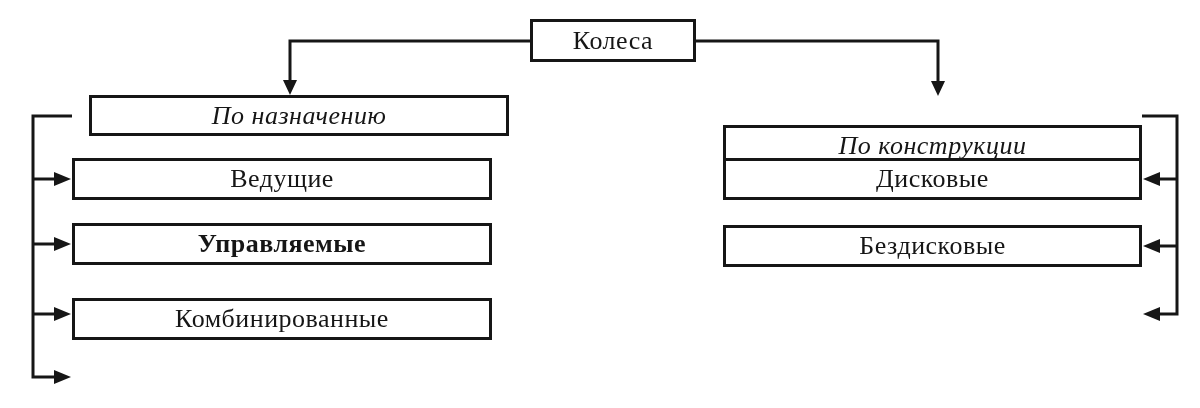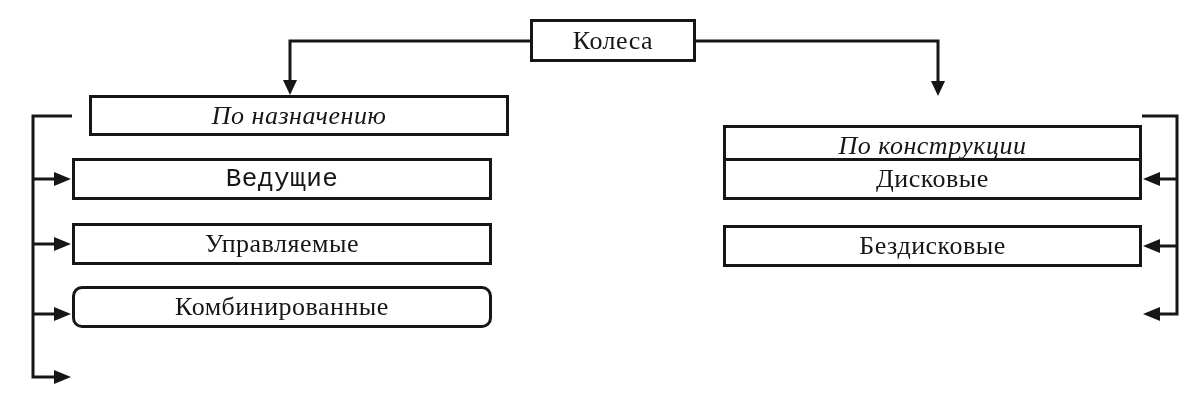--- a/index.html
+++ b/index.html
@@ -38,23 +38,23 @@
   .category {
     font-style: italic;
   }
   .root {
     left: 530px; top: 19px; width: 166px; height: 43px;
   }
   .cat-left  { left: 72px;  top: 95px;  width: 420px; height: 41px; margin-left: 17px; }
   .cat-right { left: 723px; top: 96px;  width: 419px; height: 41px; margin-top: 29px; }
   .l-item { left: 72px;  width: 420px; height: 42px; }
   .r-item { left: 723px; width: 419px; height: 42px; }
-  .l1 { top: 158px; font-family: Liberation Mono, monospace; }
-  .l2 { top: 223px; }
-  .l3 { top: 286px; border-radius: 10px; }
+  .l1 { top: 158px; }
+  .l2 { top: 223px; font-weight: bold; }
+  .l3 { top: 298px; }
   .l4 { top: 356px; }
   .r1 { top: 158px; }
   .r2 { top: 225px; }
   .r3 { top: 293px; }
 </style>
 </head>
 <body>
 
 <div class="diagram">
 

